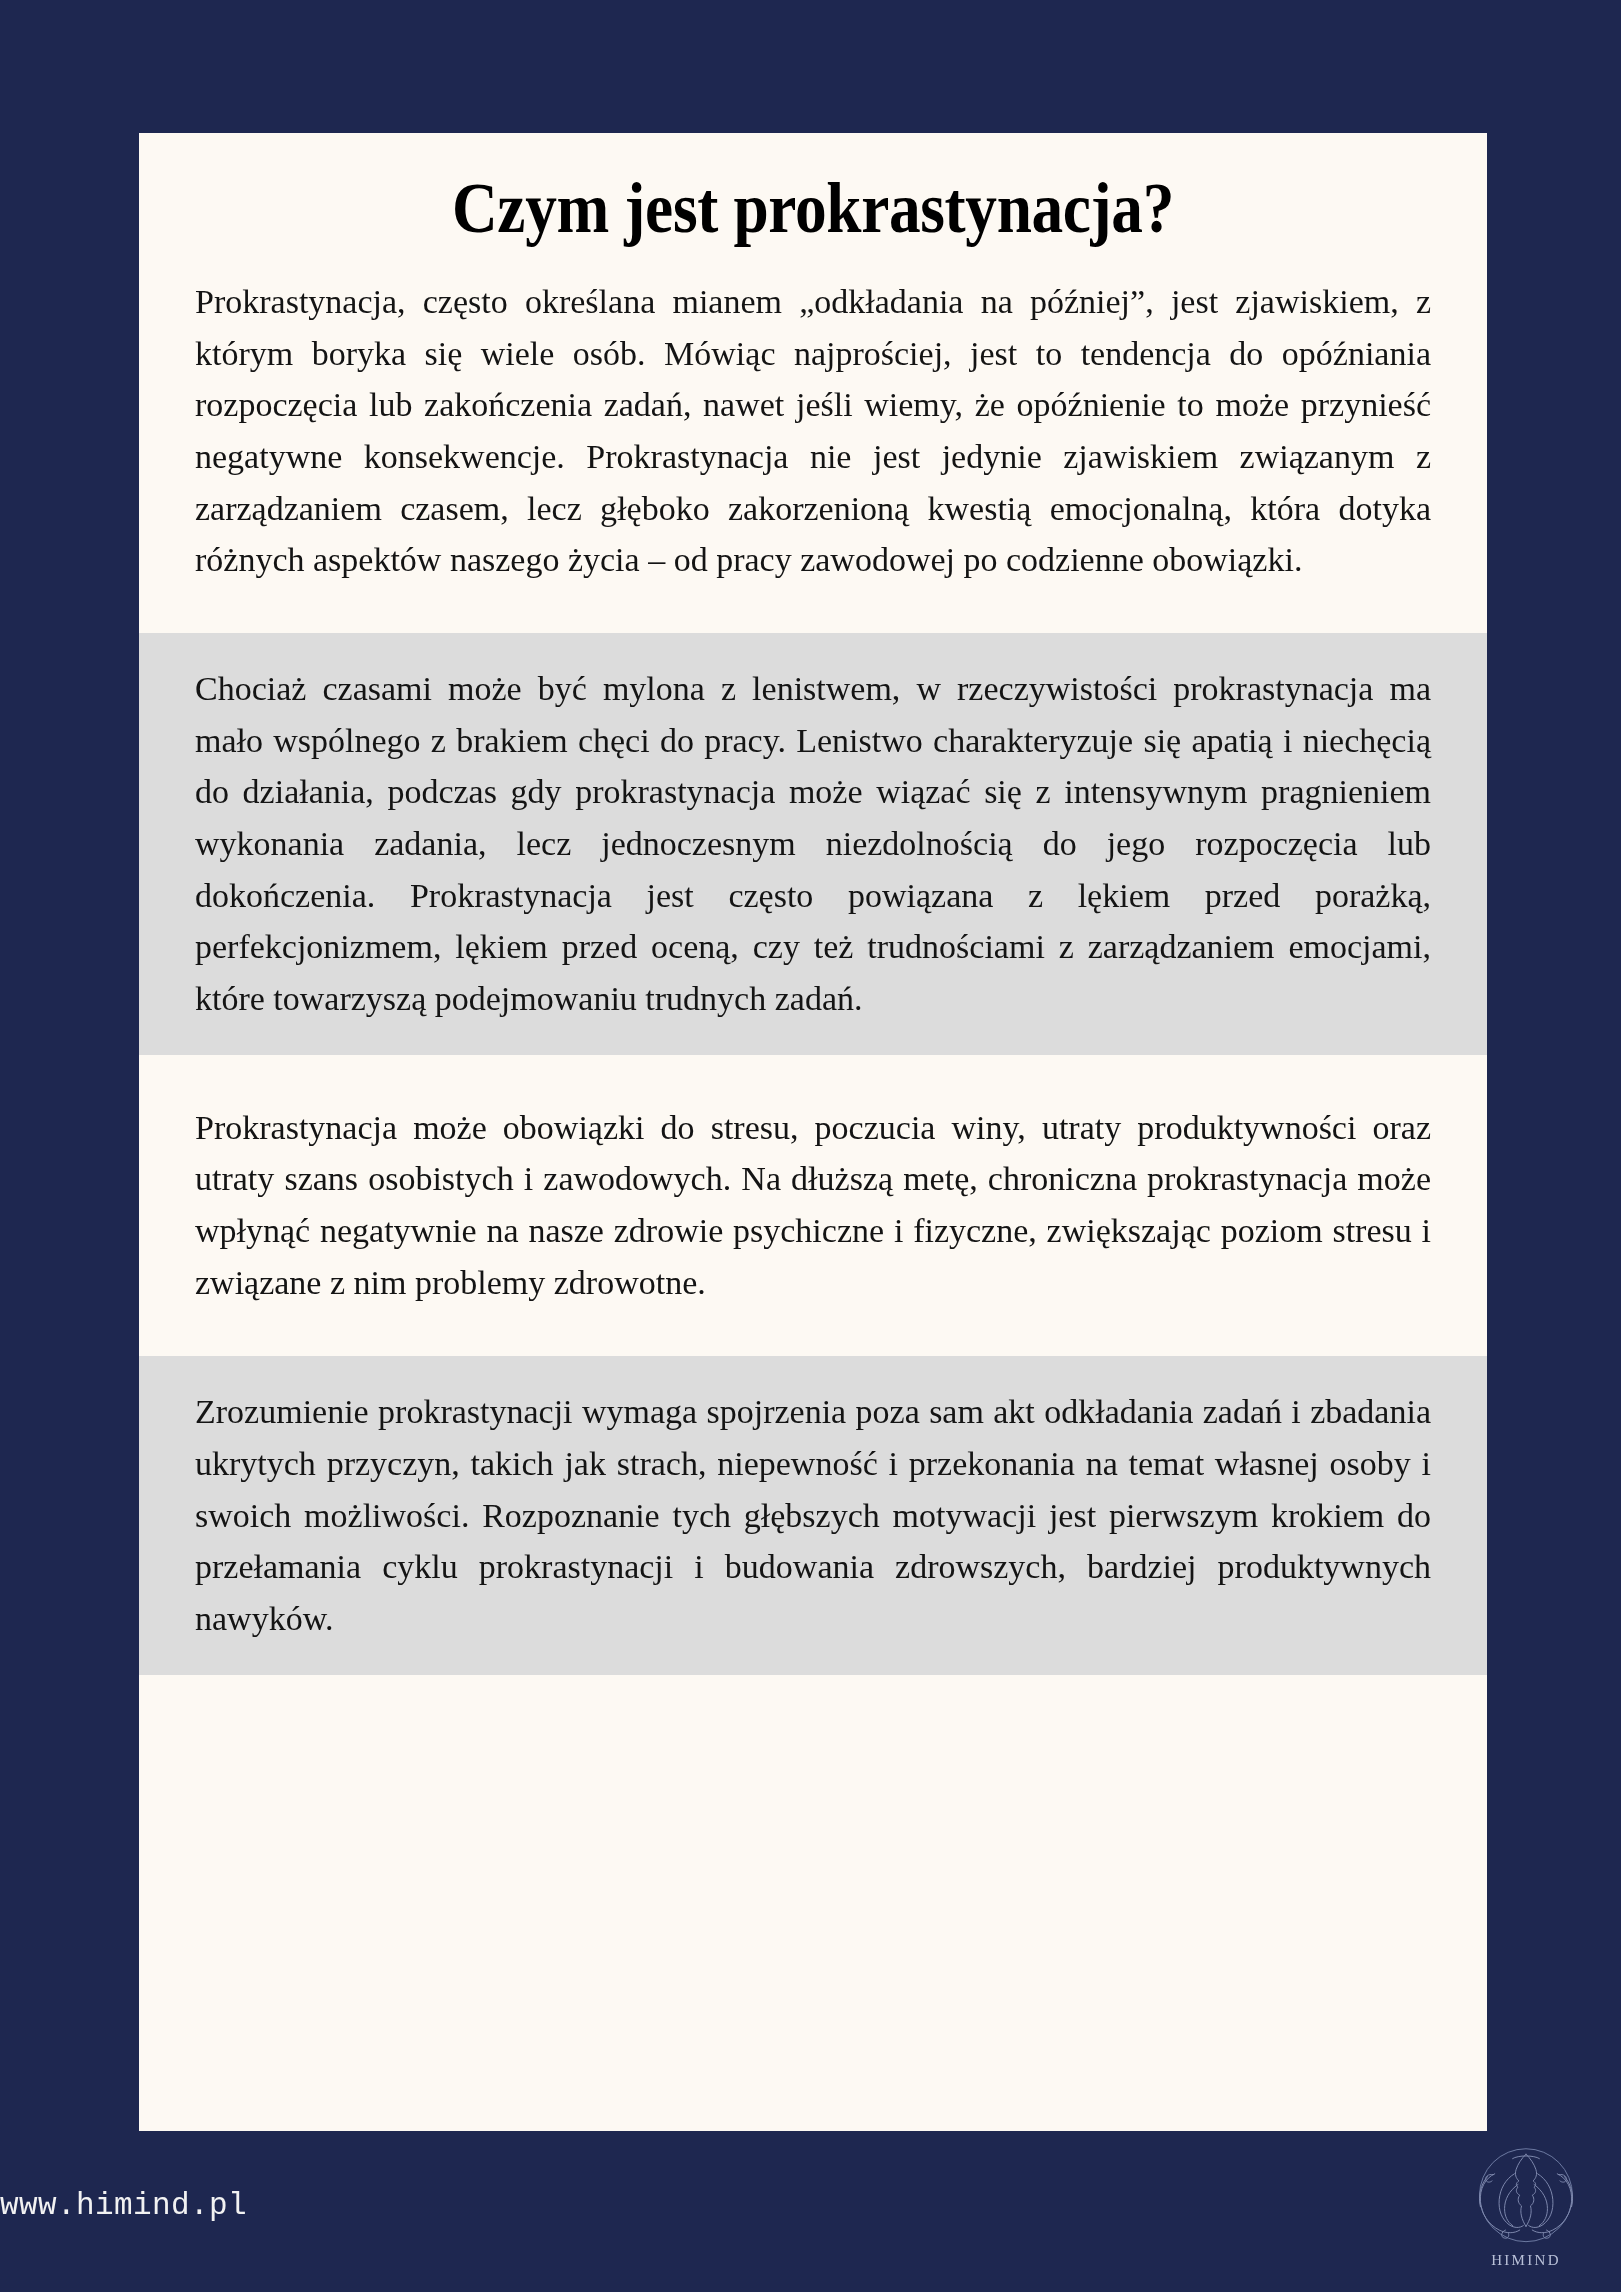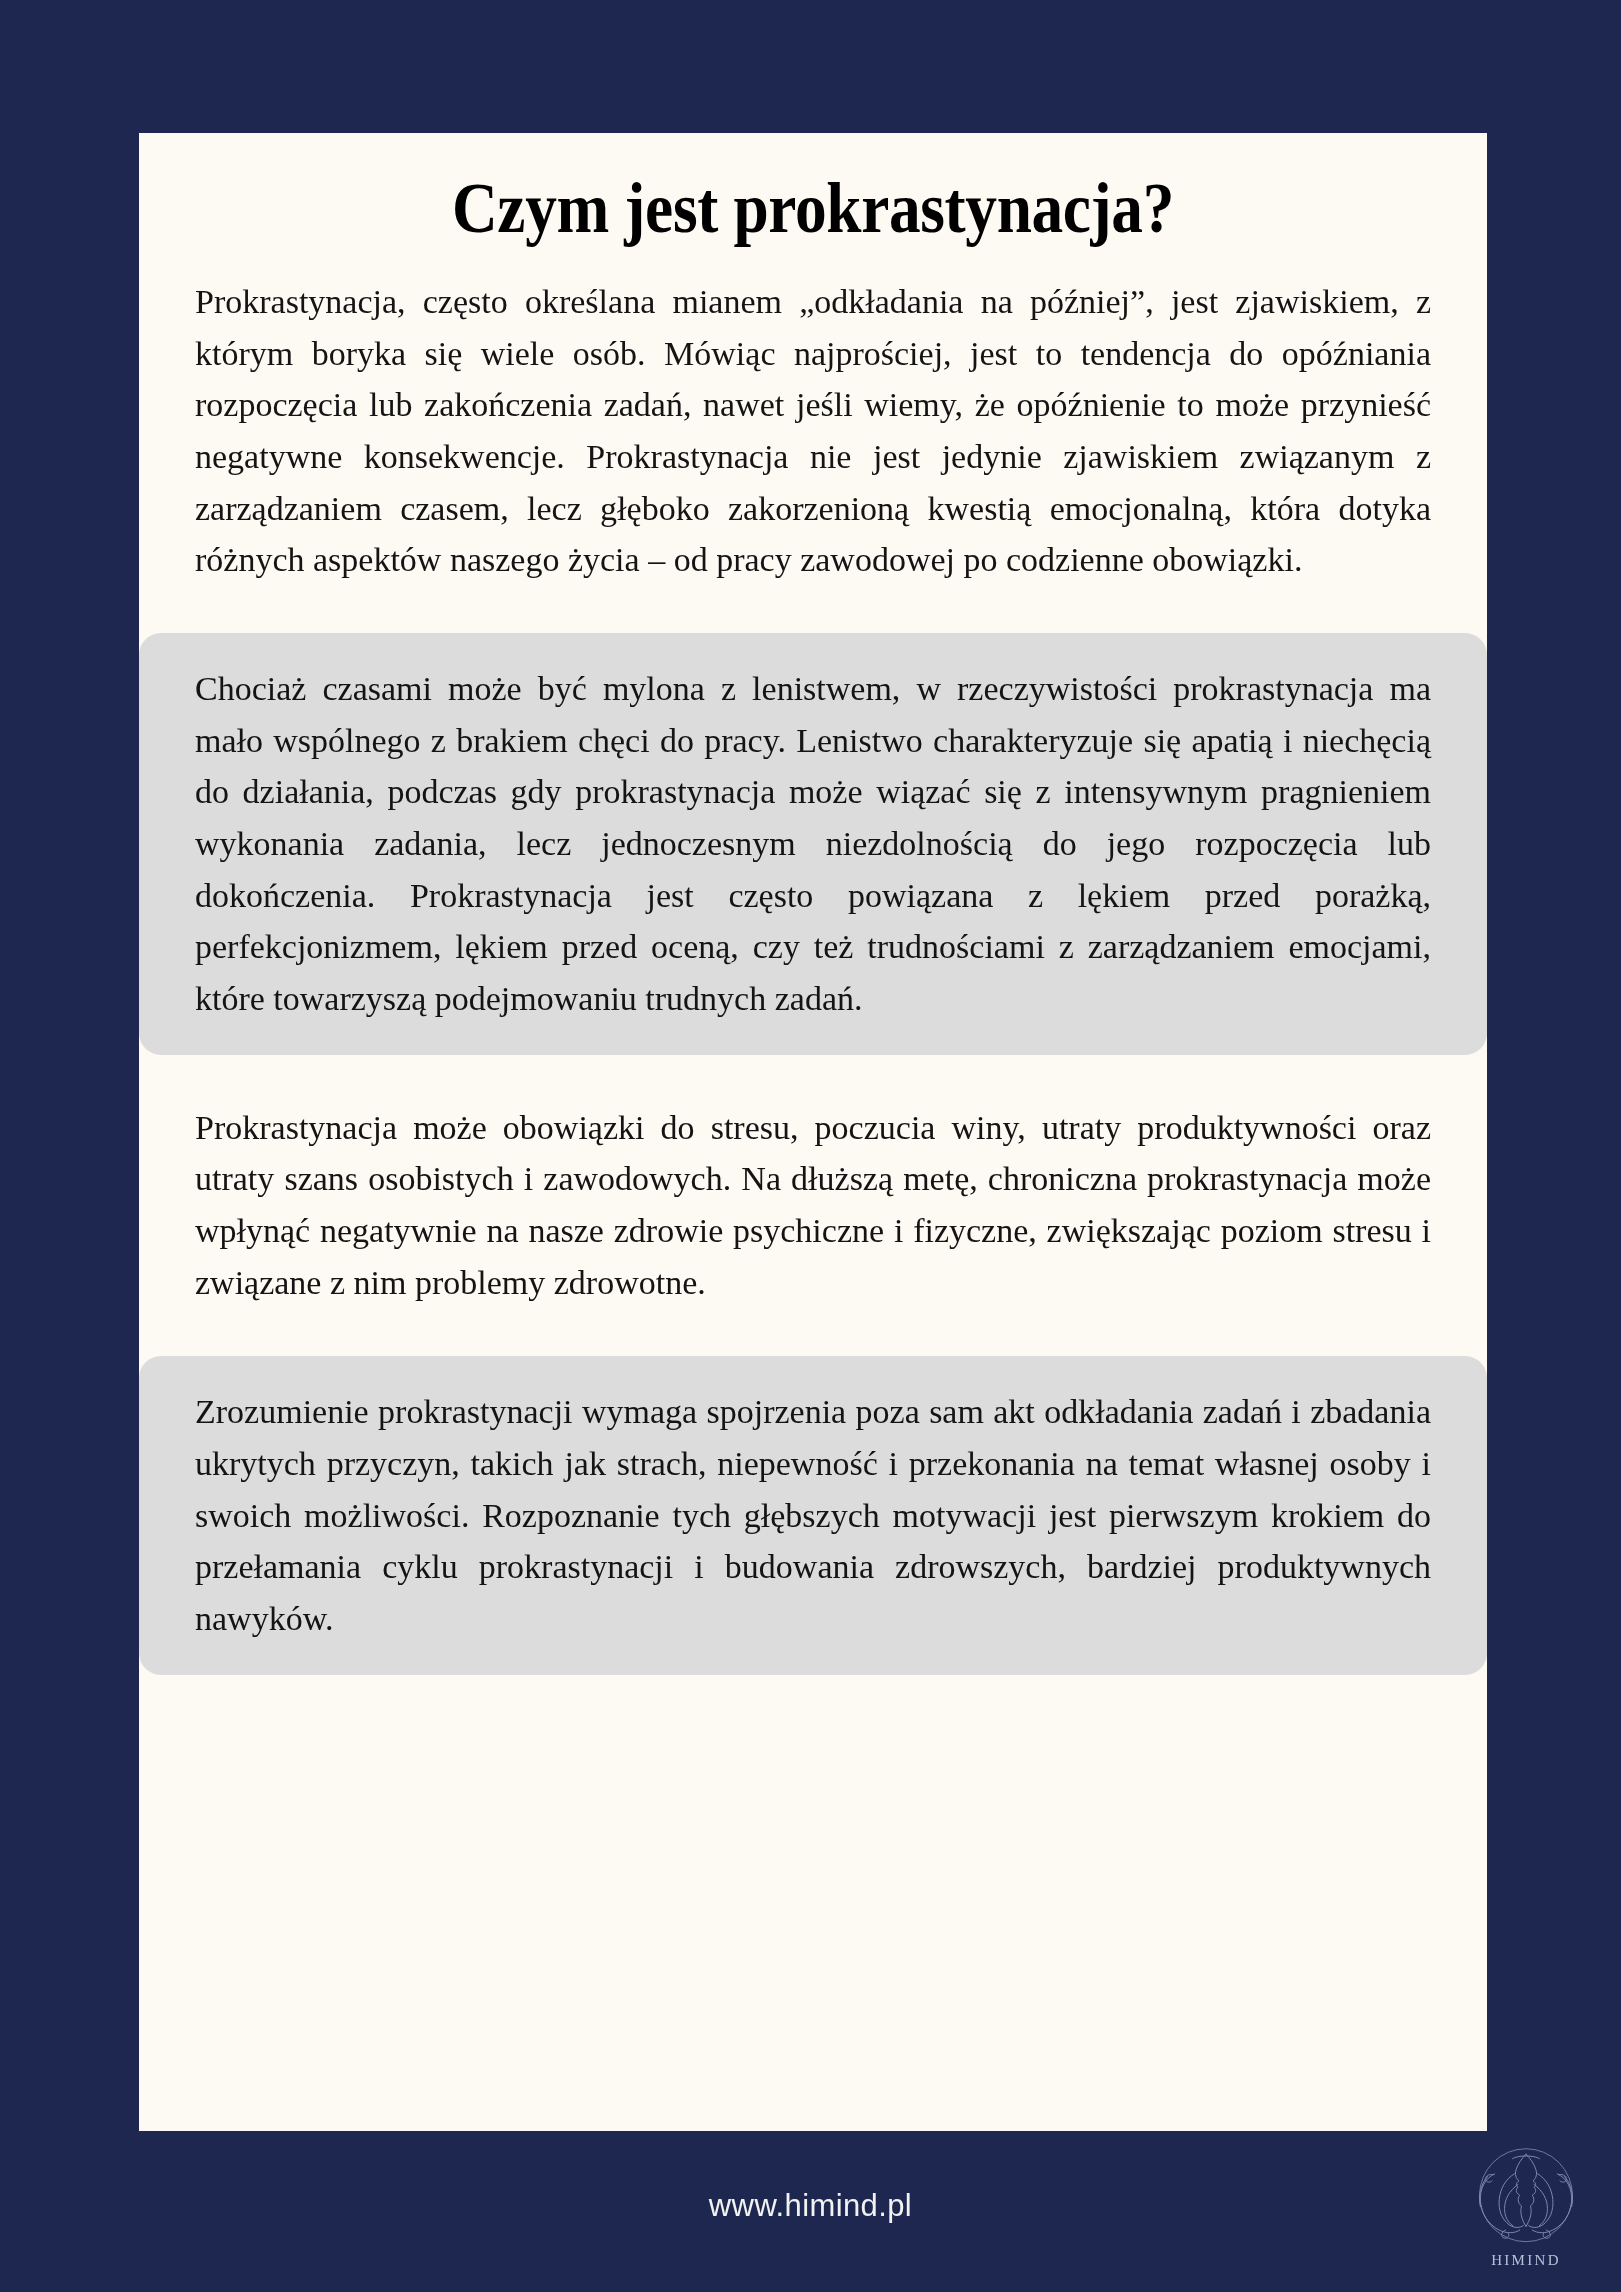--- a/index.html
+++ b/index.html
@@ -71,41 +71,40 @@
   .para.shaded {
     background: #dcdcdc;
   }
 
   
   .gap-title   { height: 32px; }
   .gap-after-p1{ height: 47px; }
   .gap-after-p2{ height: 47px; }
   .gap-after-p3{ height: 48px; }
 
-  .pad-block { padding-top: 30px; padding-bottom: 30px; border-radius: 22px; }
+  .pad-block { padding-top: 30px; padding-bottom: 30px; }
 
   
   .footer {
     position: absolute;
     left: 0;
     right: 0;
     bottom: 0;
     height: 161px;
   }
 
   .footer-url {
     position: absolute;
     left: 0;
     right: 0;
     top: 56px;
-    text-align: center;
     color: #f2f2f2;
     font-size: 31px;
     letter-spacing: 0.4px;
-    font-family: Liberation Sans, sans-serif;
+    font-family: Liberation Mono, monospace;
   }
 
   
   .logo {
     position: absolute;
     right: 16px;
     bottom: 7.2px;
     width: 158px;
     height: 142px;
   }

